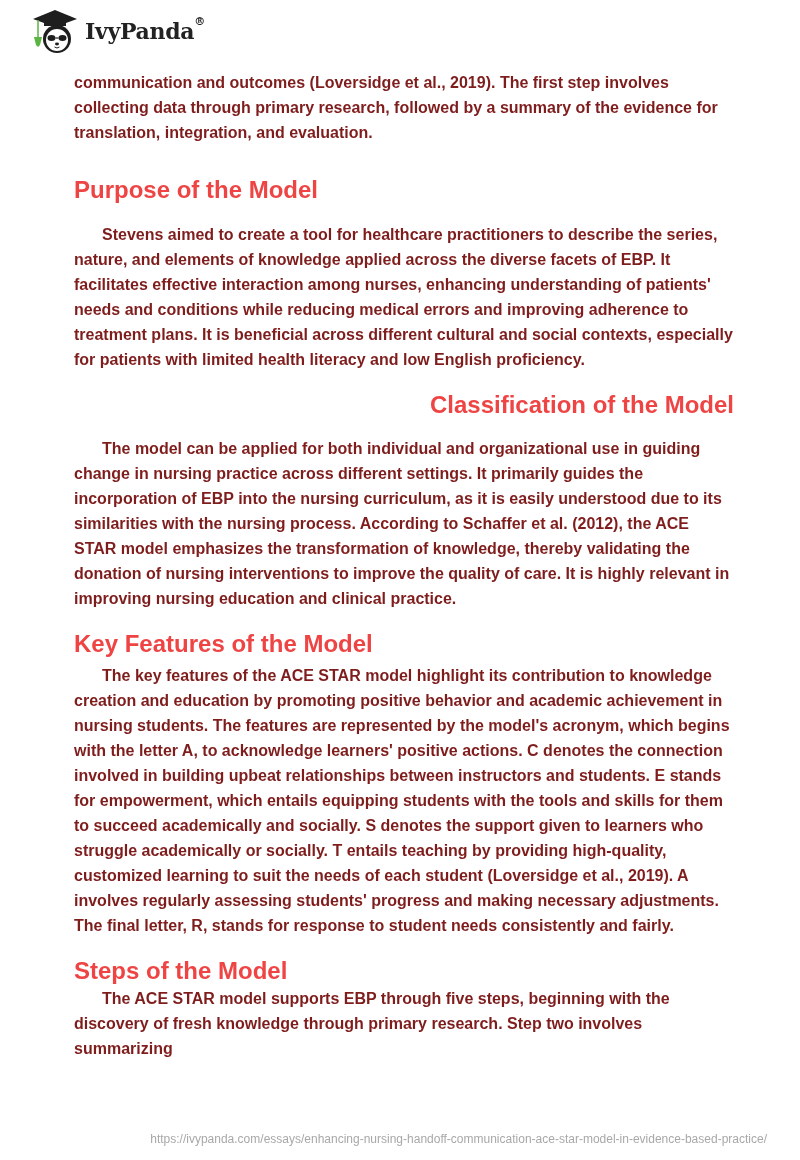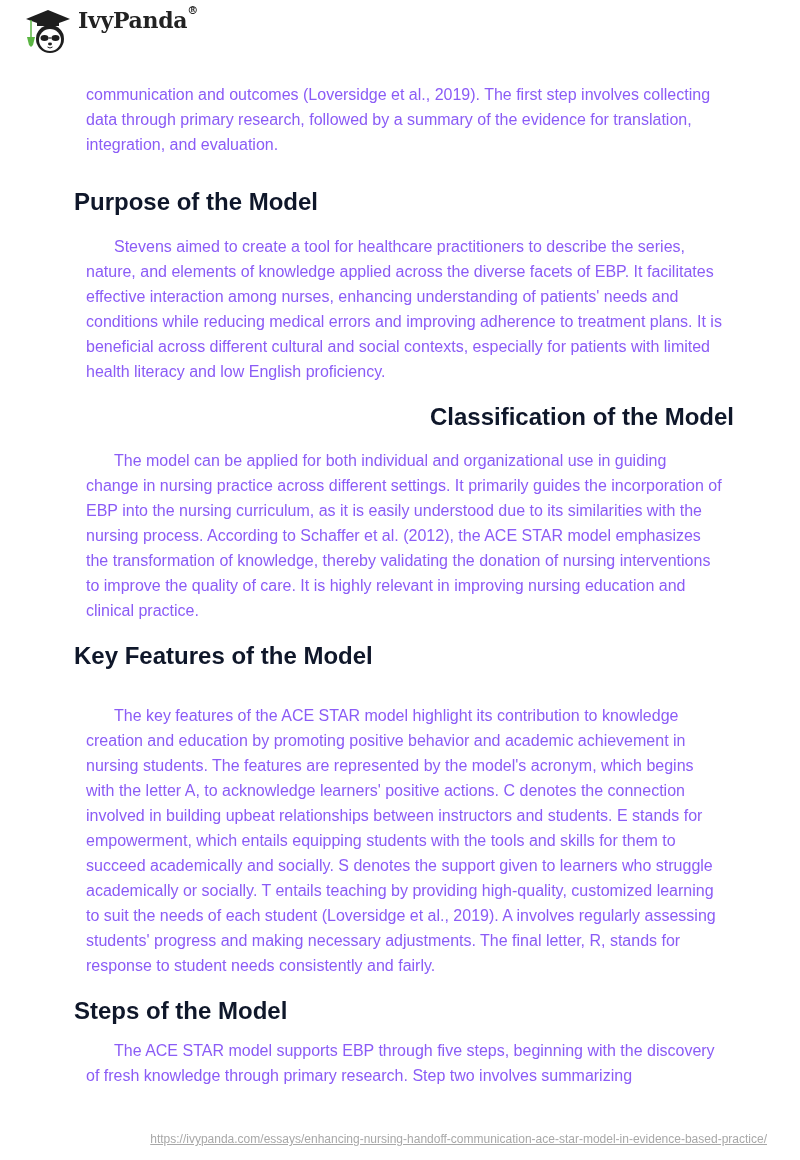--- a/index.html
+++ b/index.html
@@ -1,32 +1,32 @@
 <!DOCTYPE html>
 <html><head>
   <meta charset="utf-8">
   <style>
     html, body { margin: 0; padding: 0; background: #ffffff; }
     body { width: 800px; height: 1160px; position: relative; overflow: hidden; font-family: "Liberation Sans", sans-serif; color: #222222; }
     .header { position: absolute; left: 0; top: 0; width: 800px; height: 60px; }
-    .logo { position: absolute; left: 22px; top: 7px; display: flex; align-items: flex-start; }
+    .logo { position: absolute; left: 29px; top: 7px; display: flex; align-items: center; }
     .logo-mark { width: 52px; height: 48px; }
     .logo-text { font-family: "DejaVu Serif", serif; font-weight: bold; font-size: 22px; color: #222; margin-left: 4px; letter-spacing: -0.3px; }
     .logo-text sup { font-size: 11px; font-weight: bold; vertical-align: top; position: relative; top: -3px; }
     .doc-title { position: absolute; right: 32px; top: 14px; font-size: 13px; color: #7a7a7a; }
     .content { position: absolute; left: 74px; top: 70px; width: 660px; }
-    p { margin: 12px; font-size: 16px; line-height: 25px; color: #8b5cf6; }
+    p { margin: 0; font-size: 16px; line-height: 25px; color: #7f1d1d; font-weight: bold; }
     p.indent { text-indent: 28px; }
-    h2 { margin: 0; font-size: 24px; font-weight: bold; color: #0f172a; line-height: 30px; }
+    h2 { margin: 0; font-size: 24px; font-weight: bold; color: #ef4444; line-height: 30px; }
     .p0 { margin-bottom: 0; }
     .h2-purpose { margin-top: 30px; margin-bottom: 17px; }
     .h2-class { margin-top: 18px; margin-bottom: 16px; text-align: right; }
-    .h2-key { margin-top: 18px; margin-bottom: 32px; }
+    .h2-key { margin-top: 18px; margin-bottom: 4px; }
     .h2-steps { margin-top: 18px; margin-bottom: 0; }
-    .footer-url { position: absolute; right: 33px; top: 1132px; font-size: 12px; color: #a8a8a8; text-decoration: underline; }
+    .footer-url { position: absolute; right: 33px; top: 1132px; font-size: 12px; color: #a8a8a8; }
   </style>
 </head>
 <body>
 
 <div class="header">
   <div class="logo">
     <svg class="logo-mark" viewBox="0 0 52 48">
 
       <polygon points="4,12 26,3 48,12 26,20" fill="#1e1e1e"></polygon>
       <rect x="15" y="13" width="22" height="6" fill="#1e1e1e"></rect>

